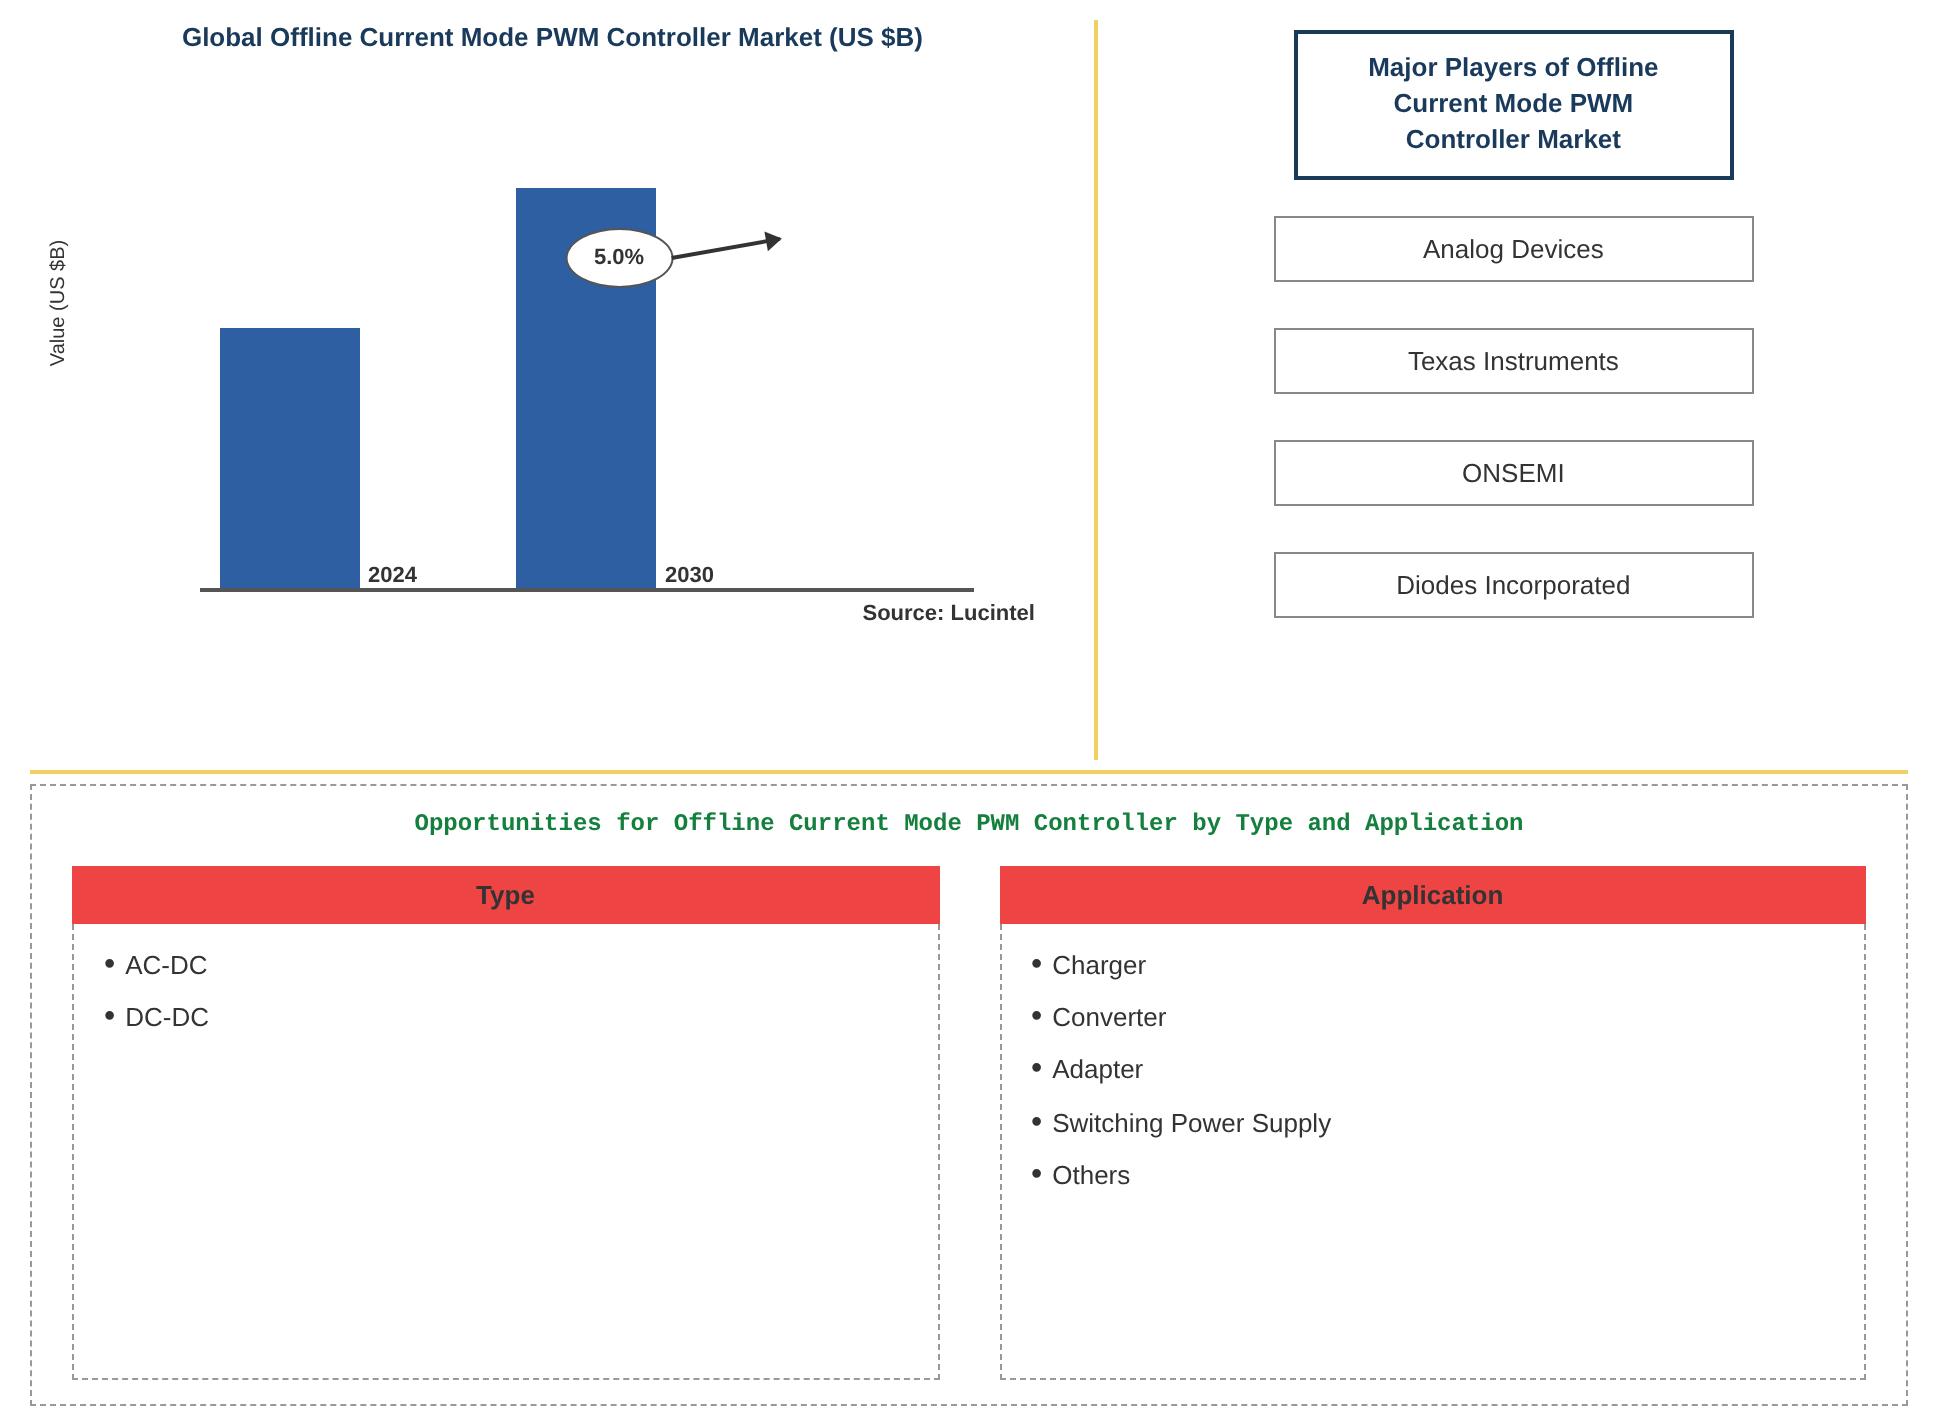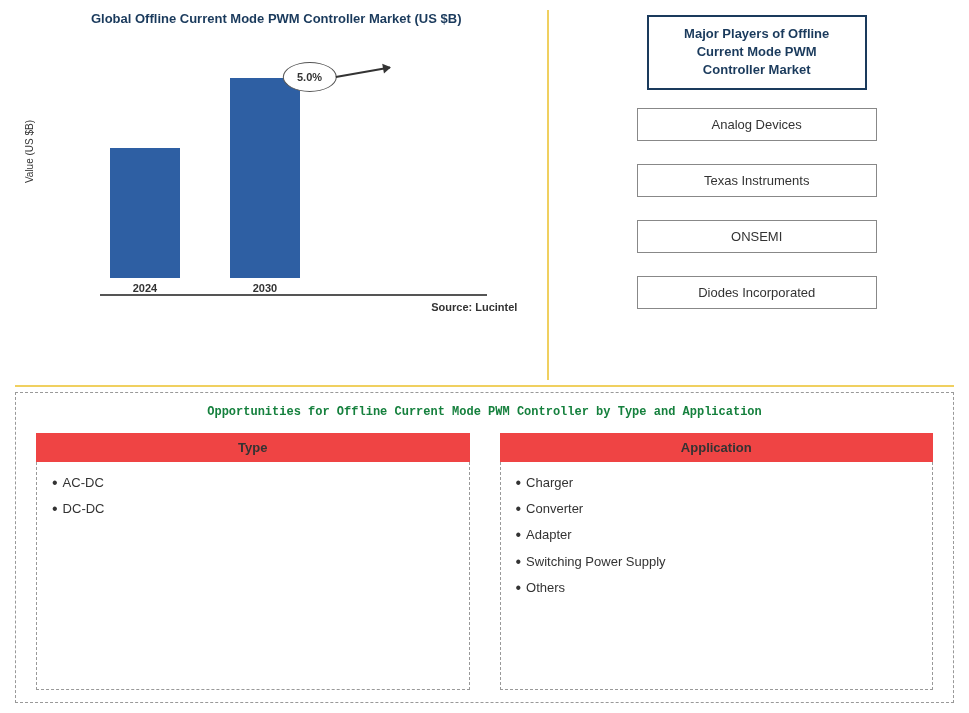--- a/index.html
+++ b/index.html
@@ -46,24 +46,23 @@
       flex-direction: row;
       align-items: flex-end;
       width: 100%;
       height: 260px;
       position: relative;
       padding-left: 45px;
       padding-right: 20px;
     }
     .bar-group {
       display: flex;
-      flex-direction: column;
-      align-items: center;
+      flex-direction: row;
+      align-items: flex-end;
       gap: 4px;
-      margin-top: 36px;
     }
     .bar {
       background-color: #2e5fa3;
       width: 70px;
     }
     .bar-2024 { height: 130px; }
     .bar-2030 { height: 200px; }
     .bar-label {
       font-size: 11px;
       color: #333;

